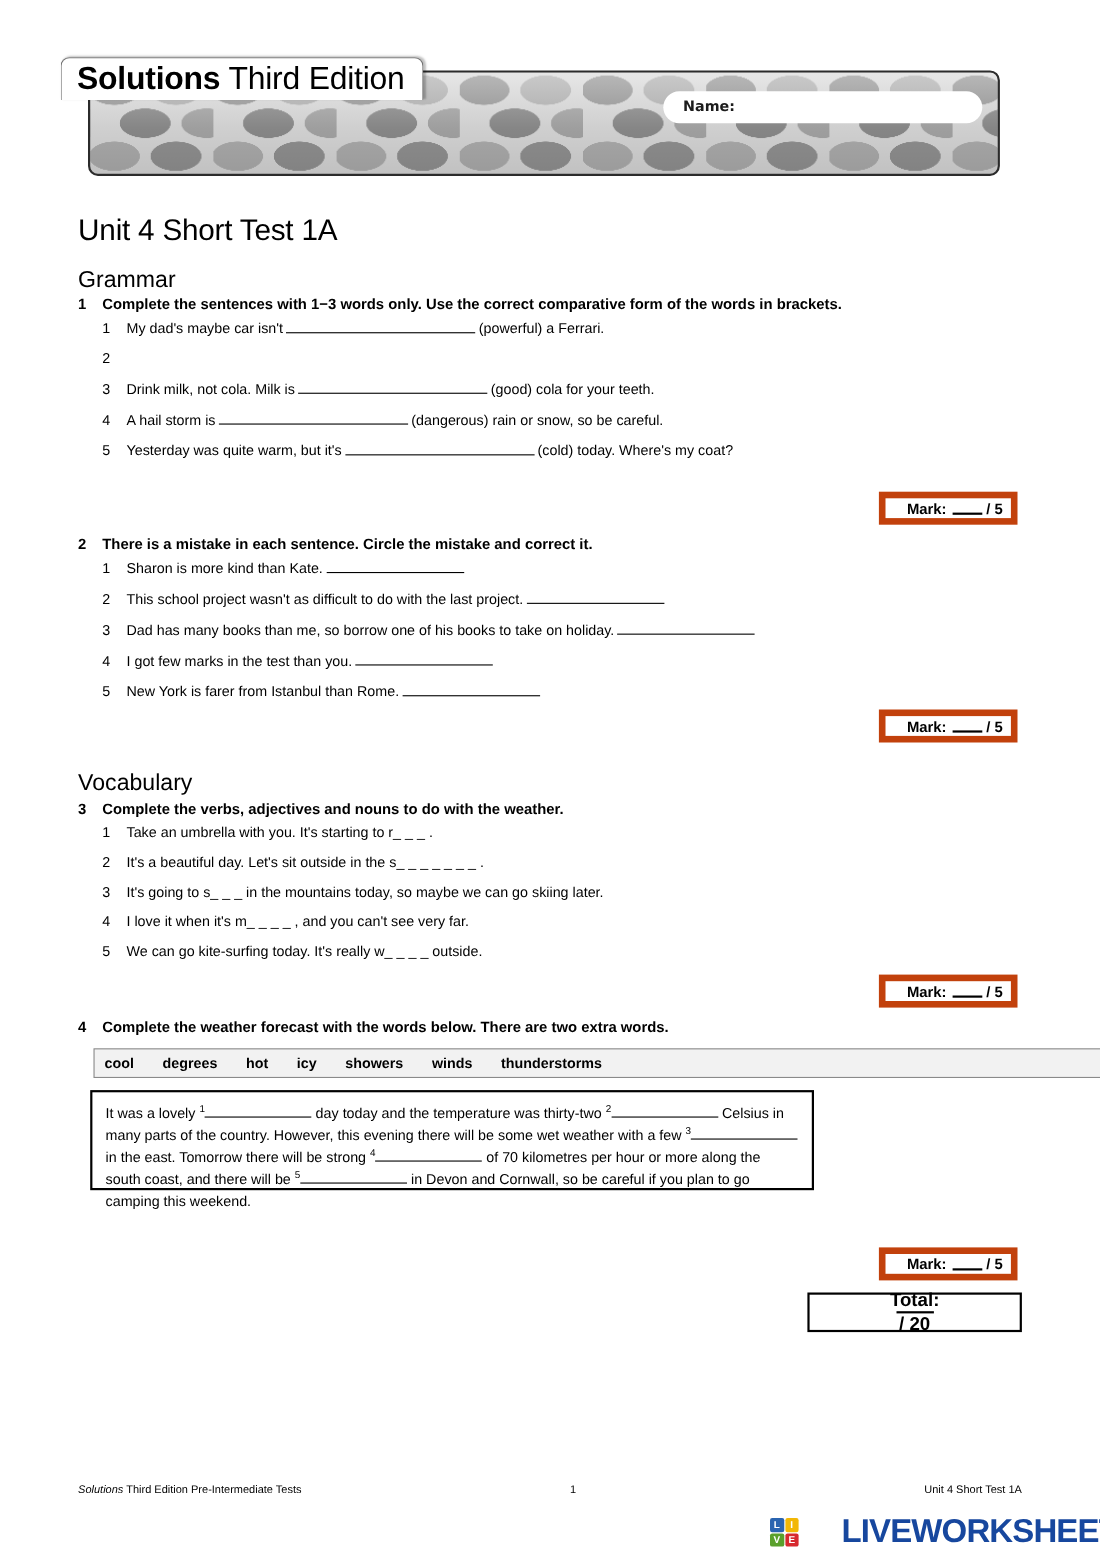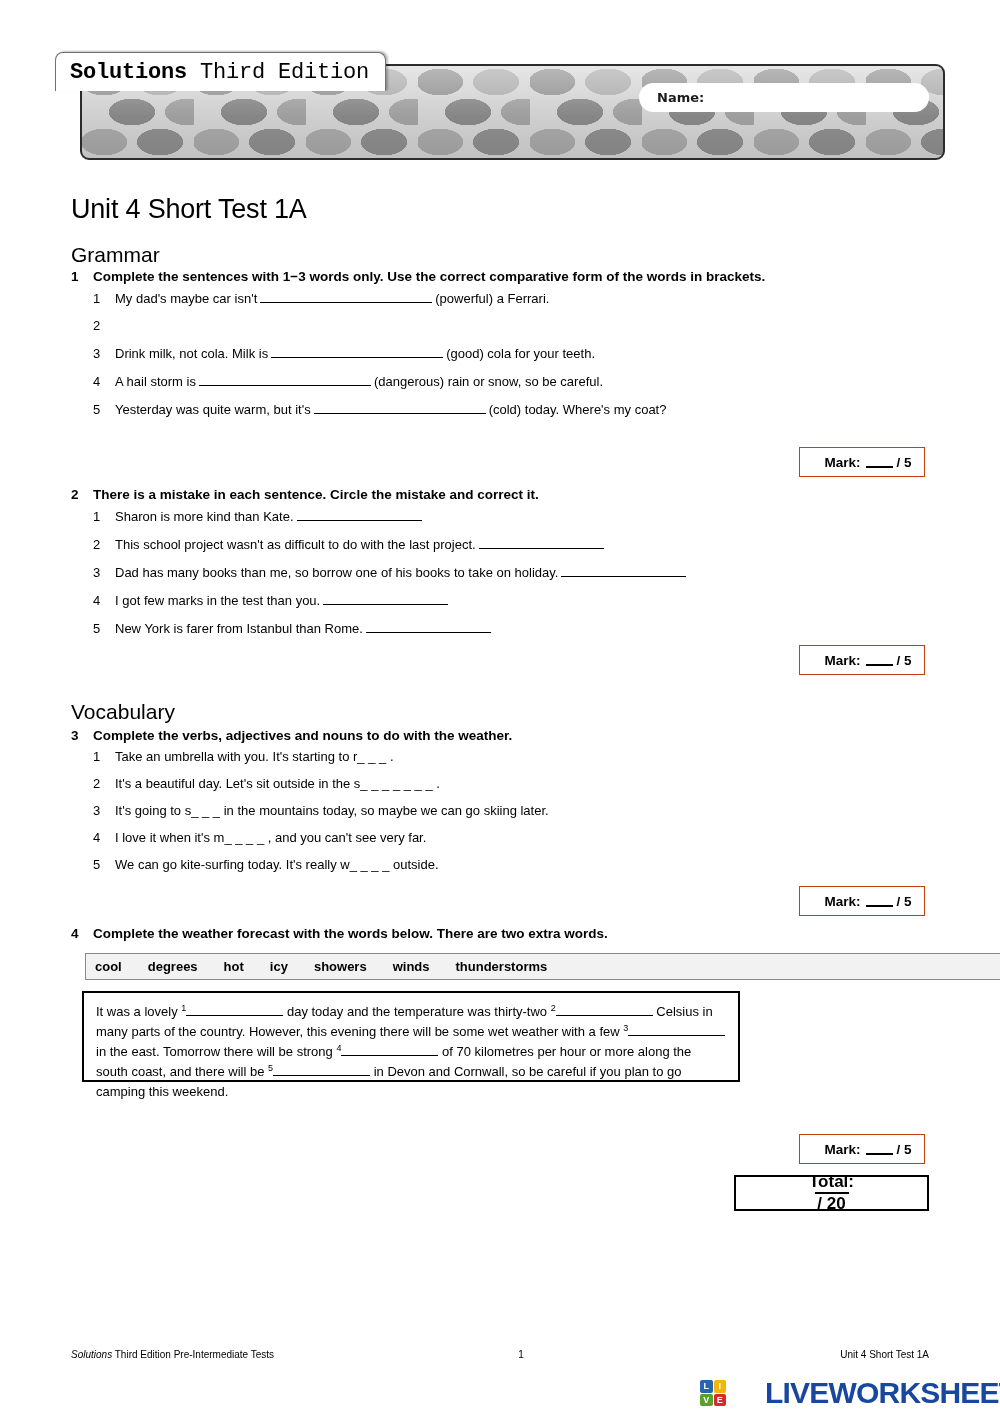--- a/index.html
+++ b/index.html
@@ -30,21 +30,20 @@
     background-image:
       radial-gradient(ellipse 26px 15px at 22px 16px, #9a9a9a 0 88%, rgba(0,0,0,0) 90%),
       radial-gradient(ellipse 26px 15px at 78px 16px, #b4b4b4 0 88%, rgba(0,0,0,0) 90%),
       radial-gradient(ellipse 26px 15px at 50px 46px, #8e8e8e 0 88%, rgba(0,0,0,0) 90%),
       radial-gradient(ellipse 26px 15px at 106px 46px, #a8a8a8 0 88%, rgba(0,0,0,0) 90%),
       radial-gradient(ellipse 26px 15px at 22px 76px, #b0b0b0 0 88%, rgba(0,0,0,0) 90%),
       radial-gradient(ellipse 26px 15px at 78px 76px, #949494 0 88%, rgba(0,0,0,0) 90%),
       linear-gradient(#dcdcdc, #dcdcdc);
     background-size: 112px 92px, 112px 92px, 112px 92px, 112px 92px, 112px 92px, 112px 92px, 100% 100%;
     background-repeat: repeat-x;
-    padding-left: 36px;
   }
   .banner-shade {
     position: absolute;
     inset: 0;
     background: linear-gradient(180deg, rgba(255,255,255,0.30), rgba(0,0,0,0.06) 55%, rgba(0,0,0,0.12));
     pointer-events: none;
   }
   .logo-tab {
     position: absolute;
     left: 55px;
@@ -53,22 +52,22 @@
     padding: 0 16px 0 14px;
     background: #ffffff;
     border-radius: 8px 8px 0 0;
     border: 1px solid #707070;
     border-bottom: none;
     display: flex;
     align-items: center;
     box-shadow: 2px -1px 2px rgba(0,0,0,0.25);
   }
   .logo-text {
-    font-family: Liberation Mono, monospace;
-    font-size: 22px;
+    font-family: Liberation Sans, sans-serif;
+    font-size: 29px;
     letter-spacing: -0.2px;
     white-space: nowrap;
   }
   .logo-text .bold { font-weight: bold; }
 
   .name-field {
     position: absolute;
     right: 14px;
     top: 17px;
     width: 290px;
@@ -140,21 +139,21 @@
     height: 11px;
   }
   .b-long  { width: 172px; }
   .b-short { width: 125px; }
 
   
   .mark-box {
     position: absolute;
     width: 126px;
     height: 30px;
-    border: 1px solid #c2410c;
+    border: 6px solid #c2410c;
     display: flex;
     align-items: center;
     justify-content: center;
     font-size: 13.5px;
     font-weight: bold;
     background: #fff;
     box-sizing: border-box;
     padding-left: 12px;
   }
   .mark-box .score-line {

